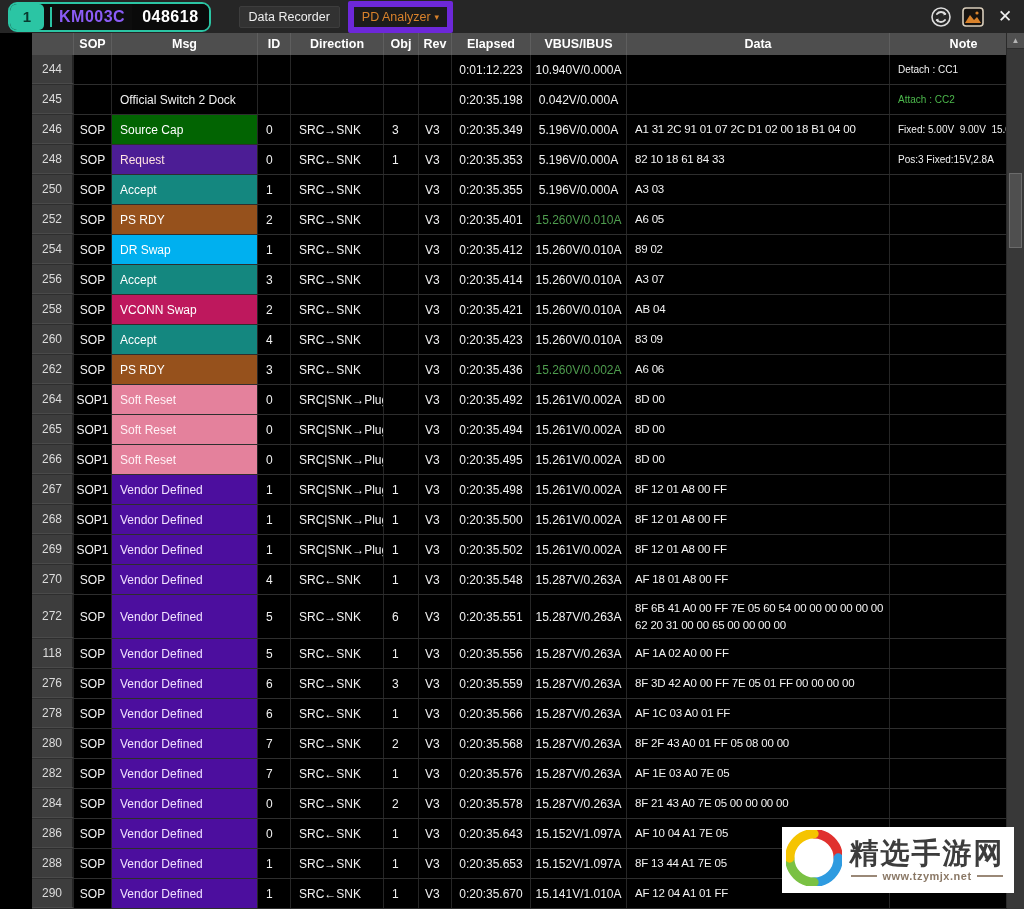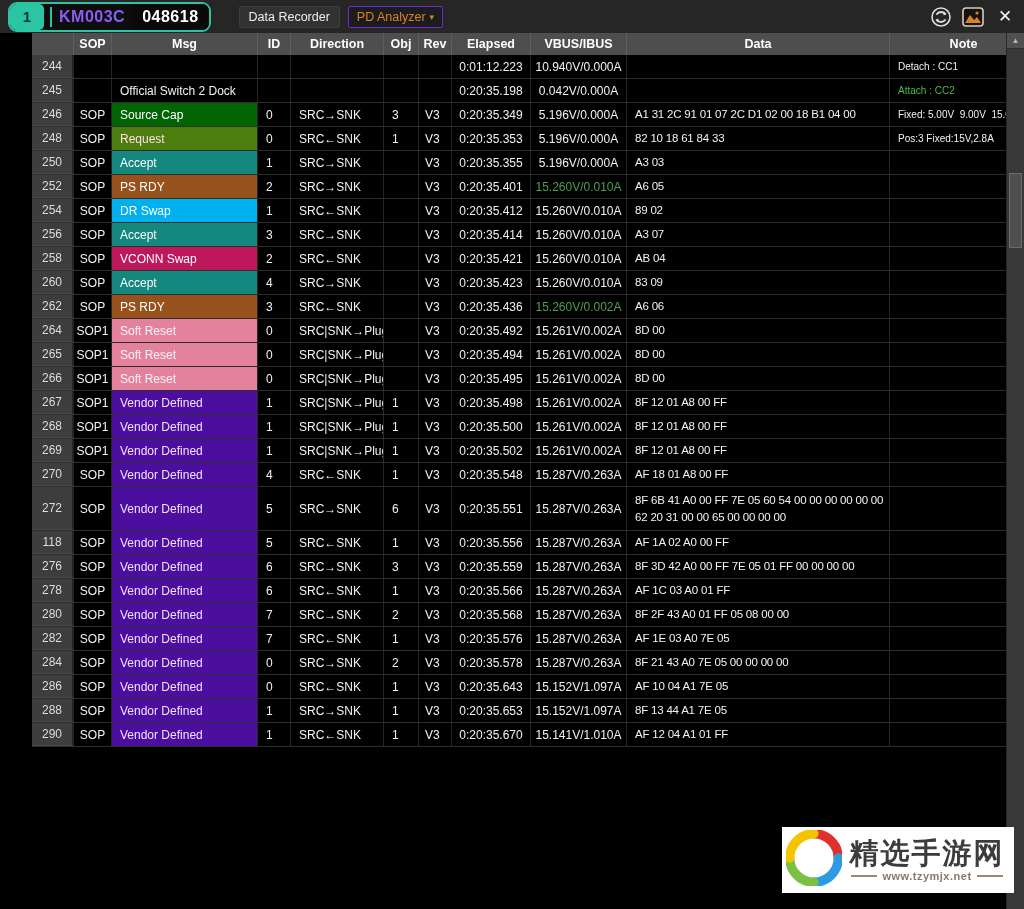--- a/index.html
+++ b/index.html
@@ -30,21 +30,21 @@
   .dev-serial{
     color:#fff;font-weight:bold;font-size:16px;background:#0a0a0a;
     display:flex;align-items:center;padding:0 10px;letter-spacing:.5px;
   }
   .btn-recorder{
     margin-left:28px;background:#323232;border:1px solid #3d3d3d;color:#eee;
     font-size:12.5px;padding:3px 9px;border-radius:2px;cursor:pointer;
     font-family:inherit;
   }
   .btn-analyzer{
-    margin-left:8px;background:#1c1c1c;border:1px solid #6d28d9;color:#d9822b;
+    margin-left:8px;background:#1c1c1c;border:6px solid #6d28d9;color:#d9822b;
     font-size:12.5px;padding:3px 8px;border-radius:2px;cursor:pointer;
     display:flex;align-items:center;gap:4px;font-family:inherit;
   }
   .btn-analyzer .caret{font-size:9px;color:#d9822b;}
   .spacer{flex:1;}
   .tb-icon{
     width:26px;height:24px;display:flex;align-items:center;justify-content:center;
     margin-left:6px;cursor:pointer;color:#e5e5e5;
   }
   .close-glyph{font-size:17px;line-height:1;color:#efefef;}
@@ -53,21 +53,21 @@
   .thead,.trow{
     display:grid;
     grid-template-columns:42px 38px 146px 33px 93px 35px 33px 79px 96px 263px 148px;
   }
   .thead{height:22px;background:#4e4e4e;}
   .hcell{
     color:#fff;font-weight:bold;font-size:12.5px;display:flex;align-items:center;
     justify-content:center;border-right:1px solid #5e5e5e;box-sizing:border-box;
     white-space:nowrap;overflow:hidden;
   }
-  .trow{height:24px;border-bottom:1px solid #2e2e2e;box-sizing:border-box;background:#000;}
+  .trow{height:30px;border-bottom:1px solid #2e2e2e;box-sizing:border-box;background:#000;}
   .trow.tall{height:44px;}
   .cell{
     color:#f2f2f2;font-size:12px;display:flex;align-items:center;
     border-right:1px solid #262626;box-sizing:border-box;overflow:hidden;
     white-space:nowrap;
   }
   .c-rownum{
     background:#3d3d3d;color:#dcdcdc;justify-content:center;font-size:12px;
     border-right:2px solid #242424;border-bottom:1px solid #4a4a4a;
   }
@@ -201,21 +201,21 @@
           <div class="cell c-obj">3</div>
           <div class="cell c-rev">V3</div>
           <div class="cell c-elapsed">0:20:35.349</div>
           <div class="cell c-vbus">5.196V/0.000A</div>
           <div class="cell c-data">A1 31 2C 91 01 07 2C D1 02 00 18 B1 04 00</div>
           <div class="cell c-note">Fixed: 5.00V  9.00V  15.00V</div>
         </div>
         <div class="trow">
           <div class="cell c-rownum">248</div>
           <div class="cell c-sop">SOP</div>
-          <div class="cell c-msg" style="background: #4d7c0f; color: rgb(255, 226, 226);">Request</div>
+          <div class="cell c-msg" style="background: #4c1d95; color: rgb(255, 226, 226);">Request</div>
           <div class="cell c-id">0</div>
           <div class="cell c-dir">SRC←SNK</div>
           <div class="cell c-obj">1</div>
           <div class="cell c-rev">V3</div>
           <div class="cell c-elapsed">0:20:35.353</div>
           <div class="cell c-vbus">5.196V/0.000A</div>
           <div class="cell c-data">82 10 18 61 84 33</div>
           <div class="cell c-note">Pos:3 Fixed:15V,2.8A</div>
         </div>
         <div class="trow">

